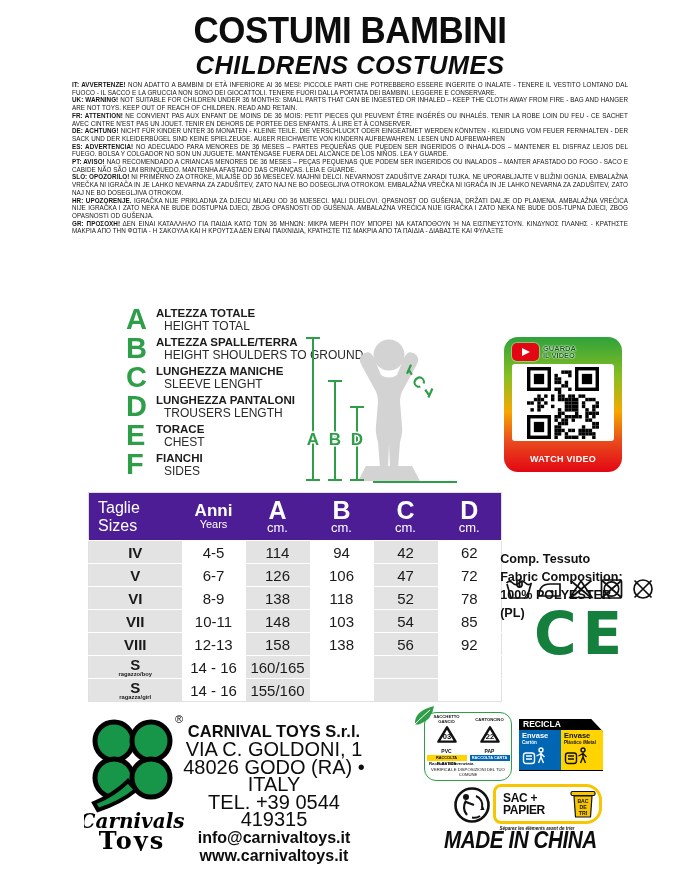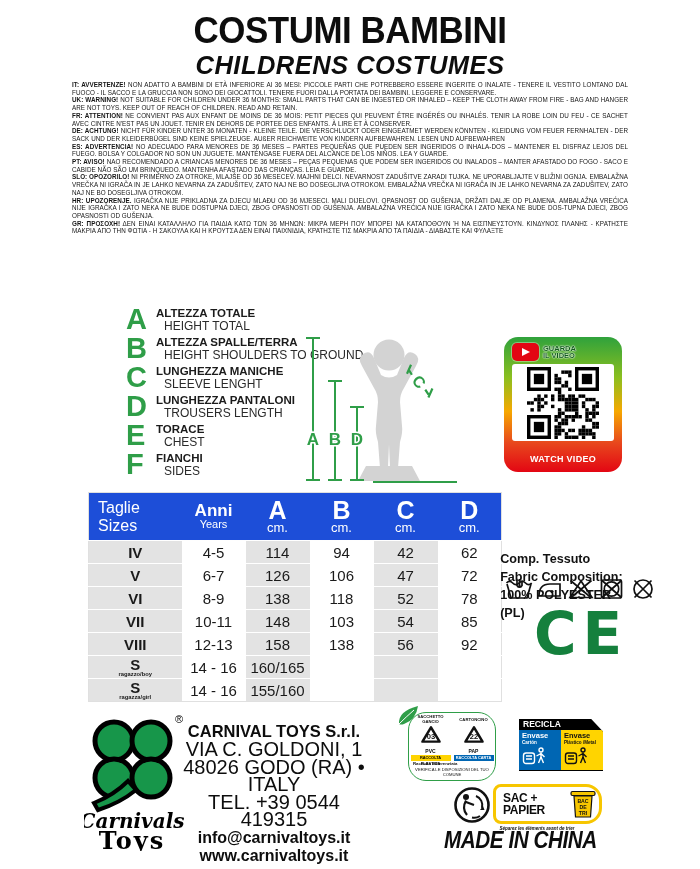--- a/index.html
+++ b/index.html
@@ -40,21 +40,21 @@
      text-shadow:0 0 1px #fff,0 0 1px #fff,0 0 2px #fff;}
   .qr-head-text span{display:block;}
   .qr-white{position:absolute;left:8px;right:8px;top:27px;bottom:31px;background:#fff;border-radius:3px;
      display:flex;align-items:center;justify-content:center;}
   .qr-bottom{position:absolute;bottom:8px;left:0;right:0;text-align:center;color:#fff;
      font-weight:bold;font-size:9px;letter-spacing:0.3px;}
 
   
   .size-table{position:absolute;left:88px;top:492px;border-collapse:collapse;table-layout:fixed;width:413px;
      border:1px solid #e0e0e0;}
-  .size-table thead th{background:#1d4ed8;color:#fff;vertical-align:middle;padding:3px 0;height:41px;}
+  .size-table thead th{background:#4c1d95;color:#fff;vertical-align:middle;padding:3px 0;height:41px;}
   .th-size{text-align:left;padding-left:9px !important;font-weight:normal;font-size:16px;line-height:18px;}
   .th-size span{display:block;}
   .th-anni .l1{display:block;font-size:17px;font-weight:bold;line-height:16px;}
   .th-anni .l2{display:block;font-size:11px;font-weight:normal;line-height:11px;}
   .th-m .letter{display:block;font-size:25px;font-weight:bold;line-height:22px;}
   .th-m .unit{display:block;font-size:13px;font-weight:normal;line-height:13px;}
   .size-table tbody td{height:22px;text-align:center;vertical-align:middle;font-size:15px;color:#1a1a1a;
      border-top:1.5px solid #fff;padding:0;}
   .size-table tbody td:nth-child(odd){background:#e3e3e3;}
   .td-size .sz{font-weight:bold;line-height:13px;display:block;}
@@ -69,22 +69,22 @@
      font-size:58px;font-weight:bold;letter-spacing:6px;color:#15803d;}
 
   
   .logo-svg{position:absolute;left:84px;top:711px;}
   .company{position:absolute;left:181px;top:722px;width:186px;text-align:center;color:#0d0d0d;}
   .company .name{font-size:17px;font-weight:bold;line-height:19px;transform:scaleX(0.97);}
   .company .addr{font-size:20px;line-height:17.5px;}
   .company .contact{font-size:16px;font-weight:bold;line-height:18px;}
 
   
-  .eco-box{position:absolute;left:408px;top:712px;width:86px;height:67px;border:1.6px solid #2F9E48;
-     border-radius:18px;background:#fff;}
+  .eco-box{position:absolute;left:424px;top:712px;width:86px;height:67px;border:1.6px solid #2F9E48;
+     border-radius:12px;background:#fff;}
   .eco-leaf{position:absolute;left:-13px;top:-10px;}
   .eco-cols{display:flex;justify-content:space-around;padding-top:2px;}
   .eco-item{width:40px;text-align:center;}
   .eco-label{font-size:4.2px;line-height:4.6px;font-weight:bold;height:10px;display:flex;align-items:center;justify-content:center;}
   .eco-band{font-size:3.9px;line-height:6px;font-weight:bold;height:6px;margin-top:1px;}
   .eco-item:nth-child(1) .eco-band{background:#FFD400;color:#000;}
   .eco-item:nth-child(2) .eco-band{background:#0066B3;color:#fff;}
   .eco-mat{font-size:5px;font-weight:bold;line-height:5px;margin-top:1px;}
   .eco-note1{font-size:4.3px;font-weight:bold;text-align:left;padding-left:4px;line-height:5.5px;}
   .eco-note2{font-size:4.2px;text-align:center;line-height:5px;}

